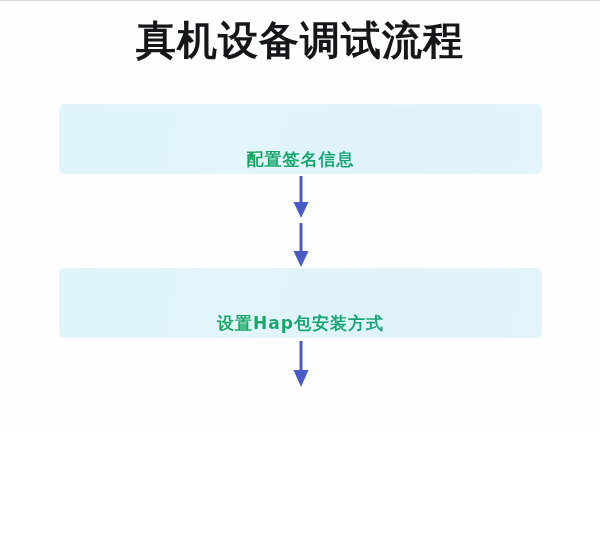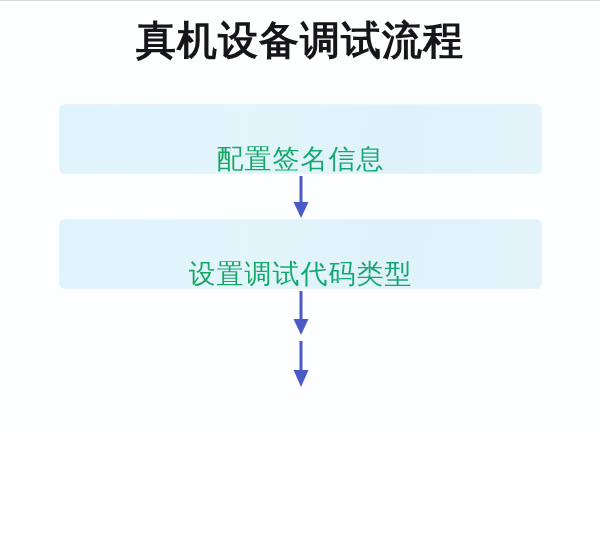--- a/index.html
+++ b/index.html
@@ -65,23 +65,23 @@
     border-radius: 4px;
     background: linear-gradient(100deg, #dff3fb 0%, #e2f5fb 38%, #dff2fa 70%, #e3f4fa 100%);
     box-shadow: 0 0 0 0.5px rgba(205, 233, 243, 0.85);
     display: flex;
     align-items: center;
     justify-content: center;
     box-sizing: border-box;
   }
 
   .node-label {
-    font-size: 27px;
+    font-size: 17px;
     line-height: 32px;
-    font-weight: 400;
+    font-weight: 700;
     color: #19a463;
     letter-spacing: 1px;
     white-space: nowrap;
     font-family: "DejaVu Sans", "Liberation Sans", sans-serif;
     background: linear-gradient(90deg, #17a55f 0%, #14a86f 55%, #13a474 100%);
     -webkit-background-clip: text;
     background-clip: text;
     -webkit-text-fill-color: transparent;
     color: #16a465;
     margin-top: 40px;
@@ -120,31 +120,31 @@
       <span class="node-label">配置签名信息</span>
     </div>
 
     <div class="connector gap-a">
       <svg width="18" height="44" viewBox="0 0 18 44">
         <line x1="9" y1="1" x2="9" y2="29" stroke="#4a5bc8" stroke-width="3"></line>
         <polygon points="9,43 1.5,27 16.5,27" fill="#4a5bc8"></polygon>
       </svg>
     </div>
 
-    <div class="node">
-      <span class="node-label">设置调试代码类型</span>
-    </div>
 
     <div class="connector gap-b">
       <svg width="18" height="46" viewBox="0 0 18 46">
         <line x1="9" y1="1" x2="9" y2="31" stroke="#4a5bc8" stroke-width="3"></line>
         <polygon points="9,45 1.5,29 16.5,29" fill="#4a5bc8"></polygon>
       </svg>
     </div>
 
+    <div class="node">
+      <span class="node-label">设置Hap包安装方式</span>
+    </div>
 
     <div class="connector gap-c">
       <svg width="18" height="48" viewBox="0 0 18 48">
         <line x1="9" y1="1" x2="9" y2="32" stroke="#4a5bc8" stroke-width="3"></line>
         <polygon points="9,47 1.5,30 16.5,30" fill="#4a5bc8"></polygon>
       </svg>
     </div>
 
 
   </div>

